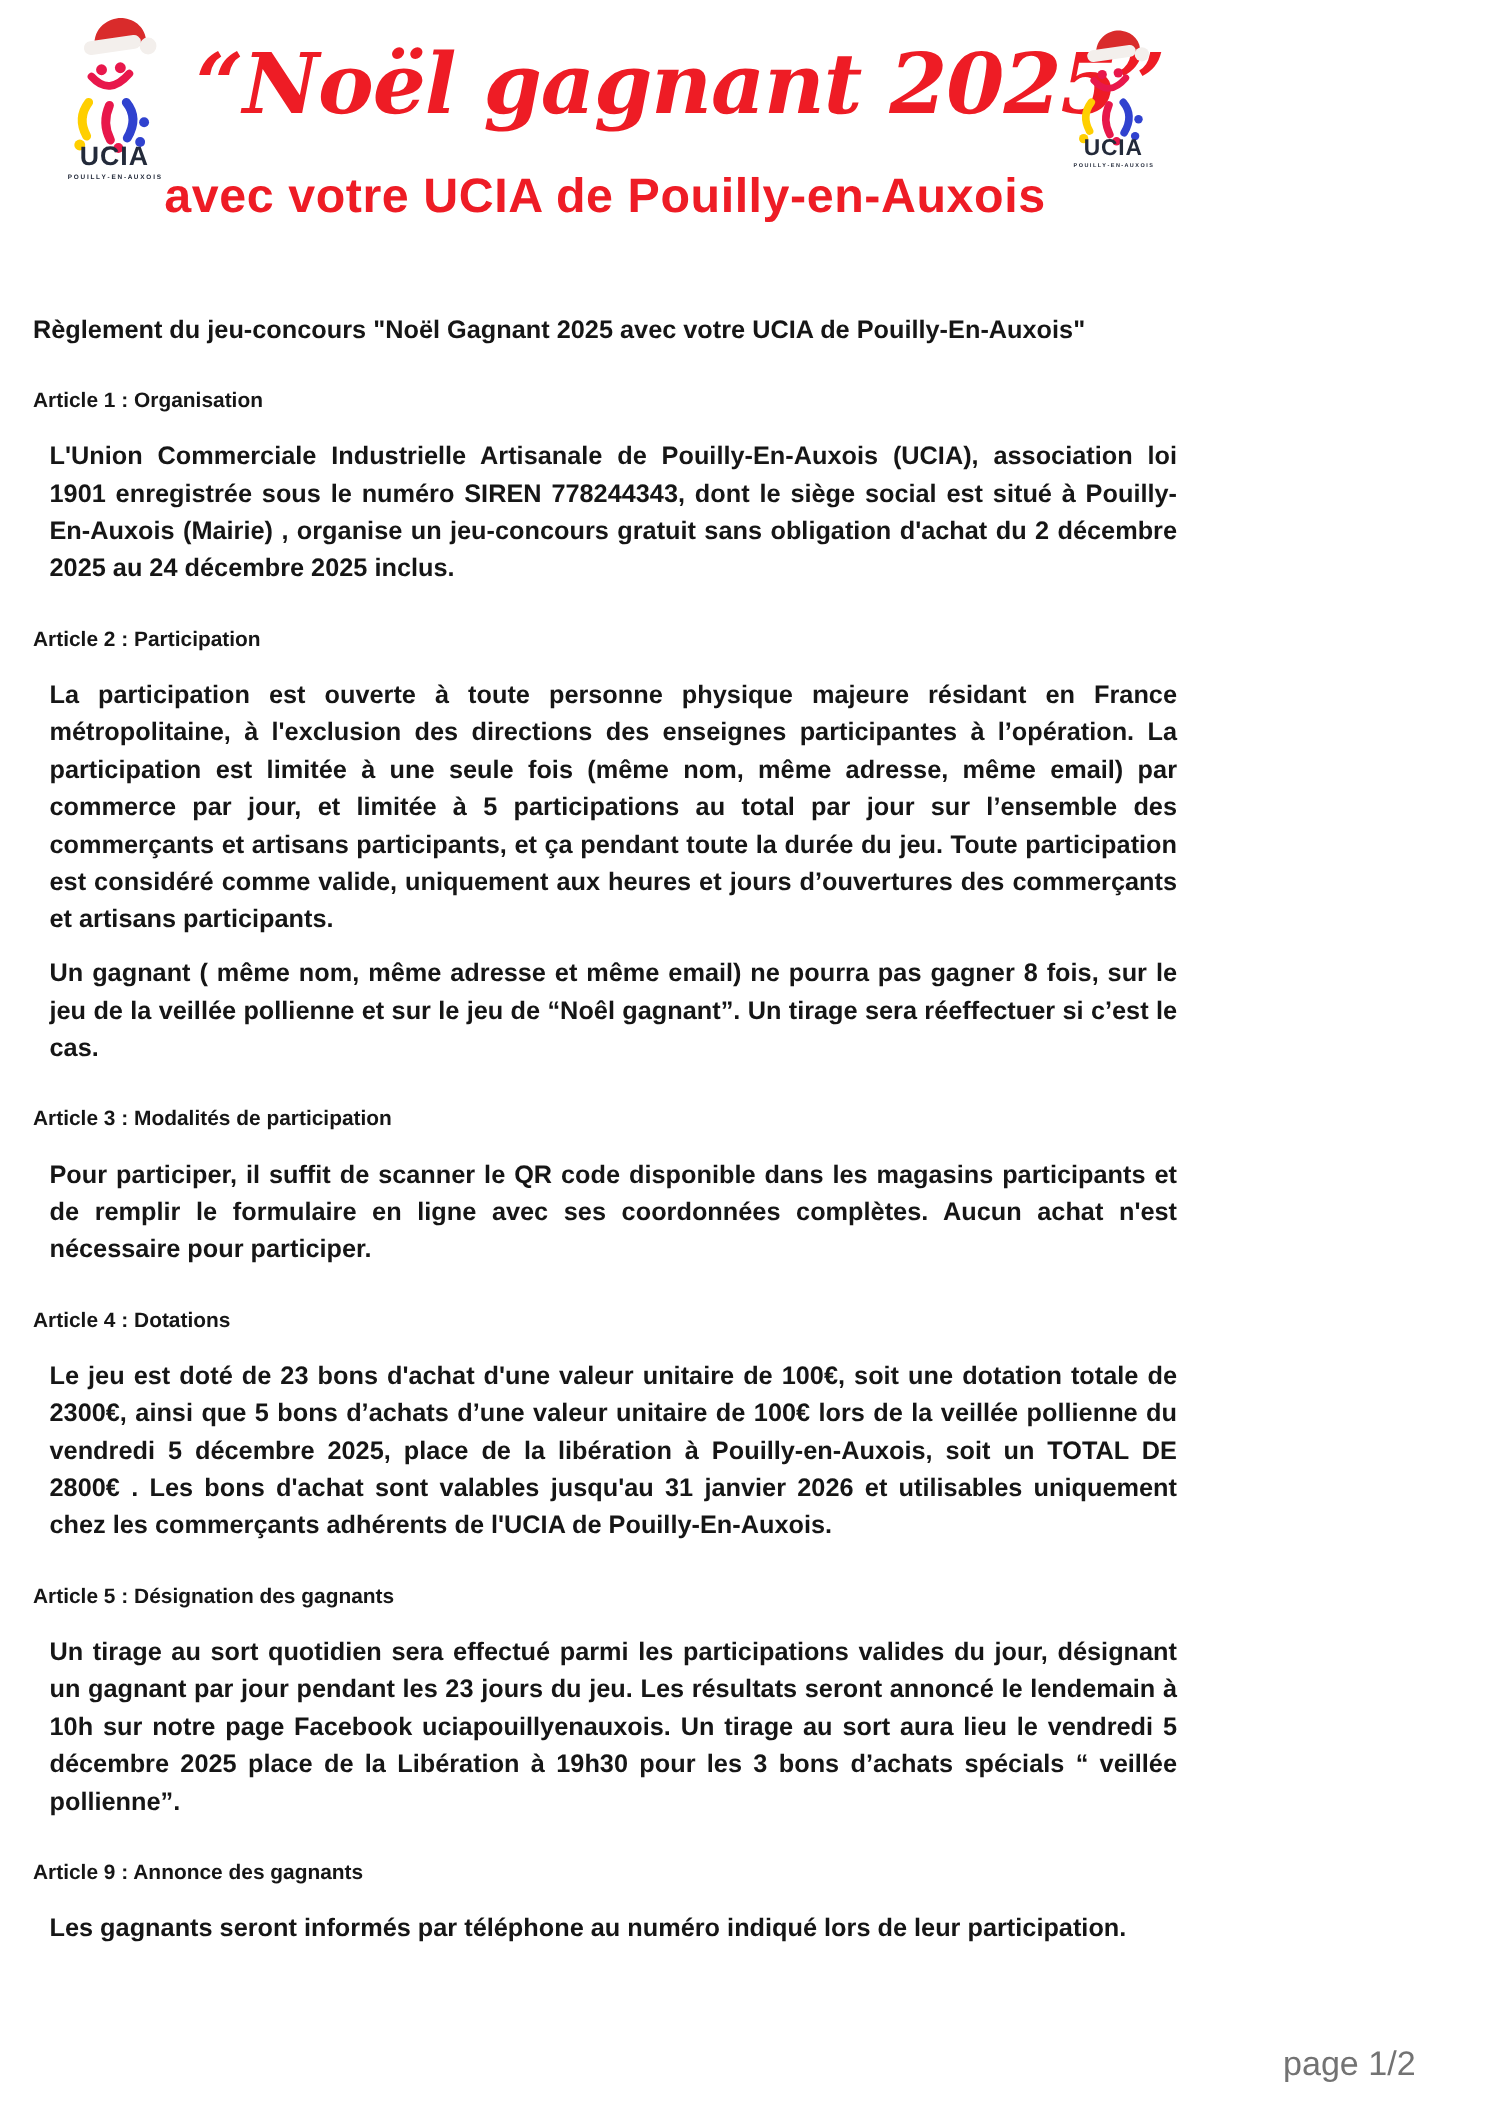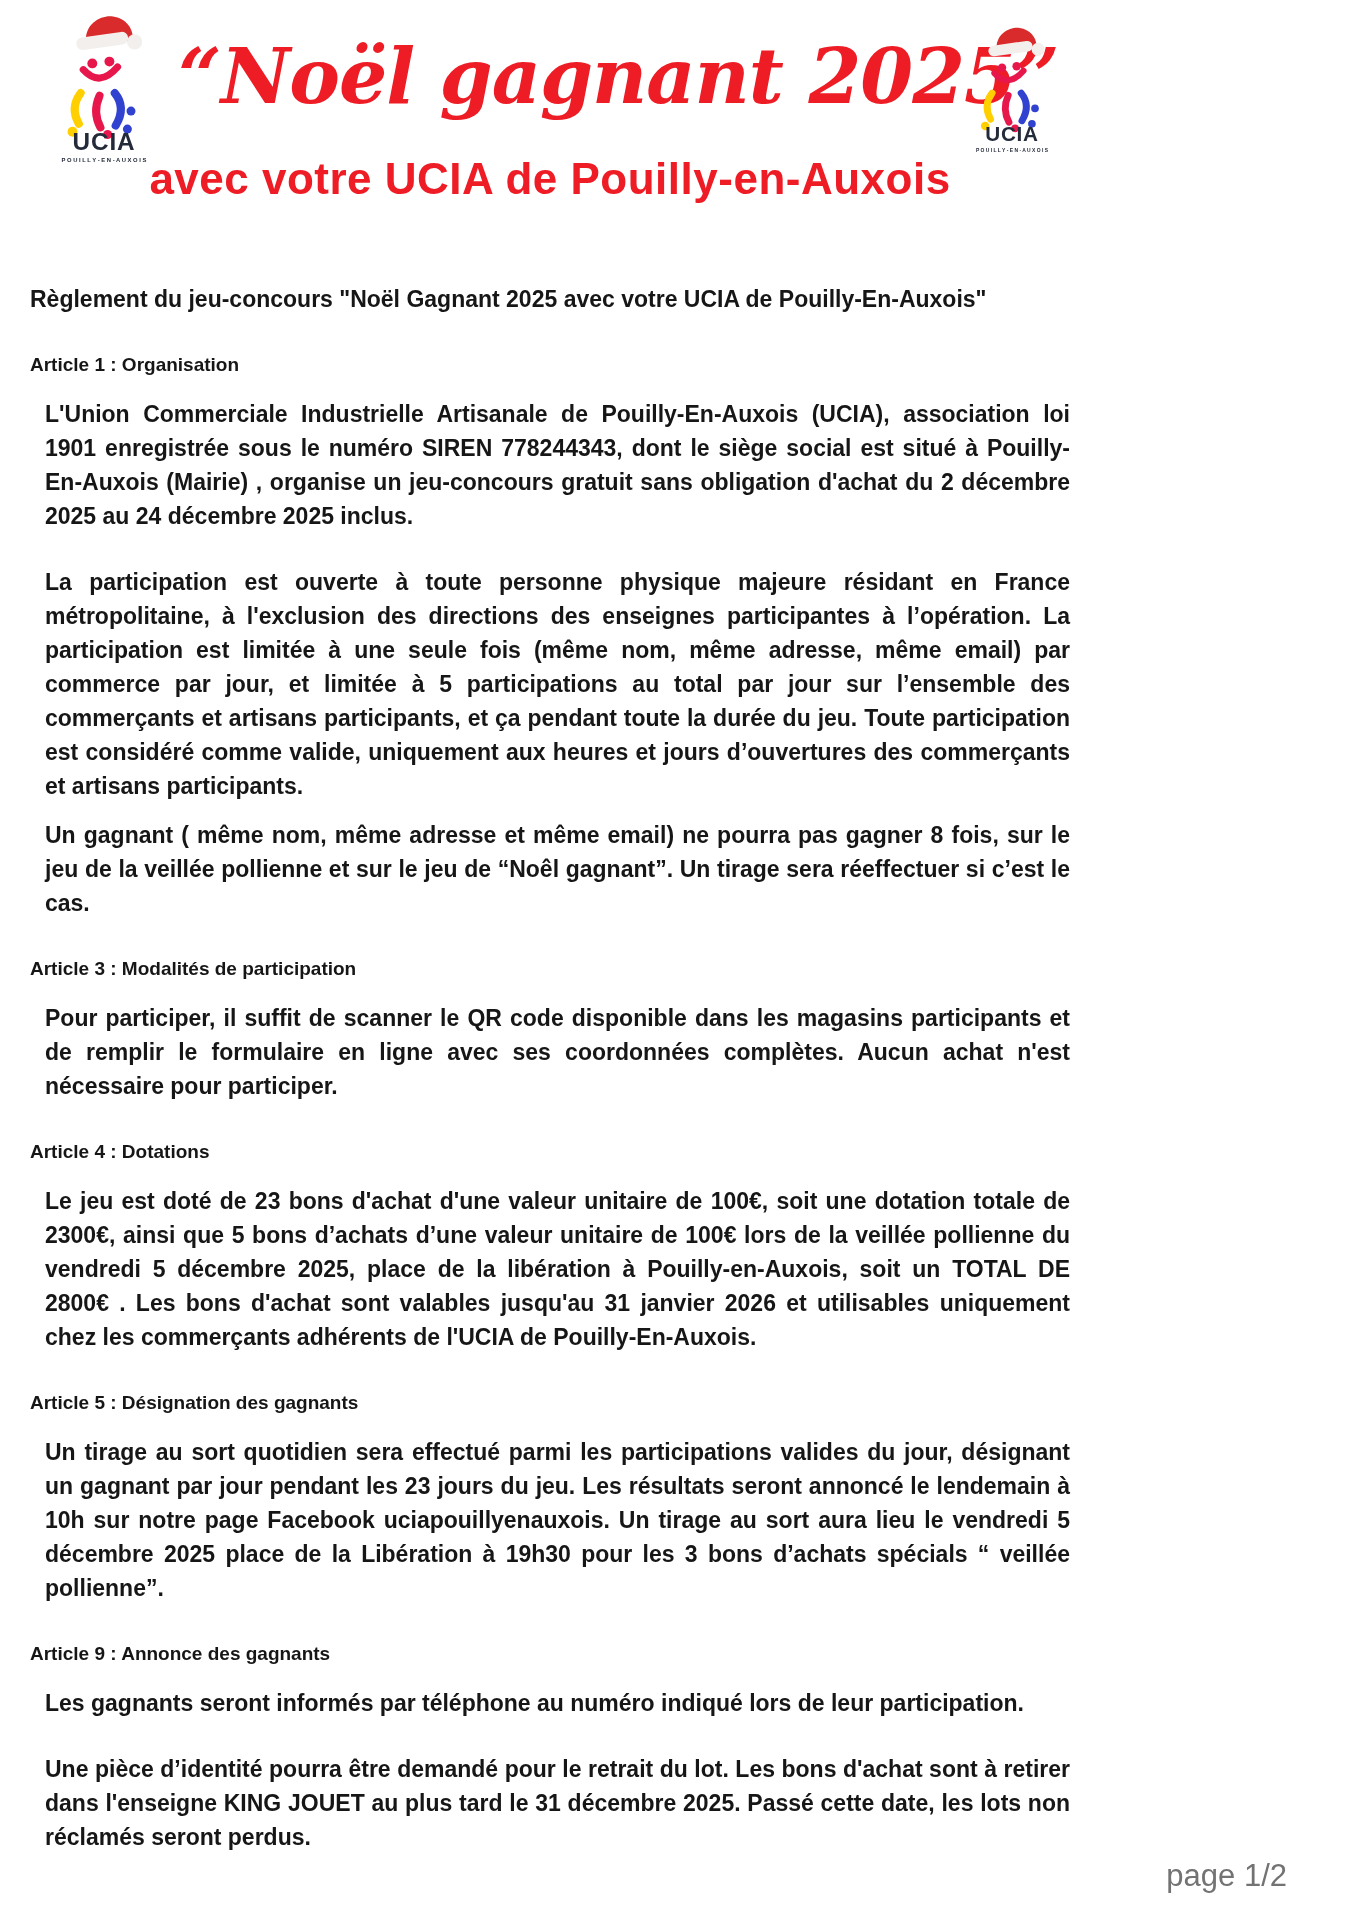--- a/index.html
+++ b/index.html
@@ -122,20 +122,21 @@
   <div class="content">
 
     <p class="intro">Règlement du jeu-concours "Noël Gagnant 2025 avec votre UCIA de Pouilly-En-Auxois"</p>
 
     <section class="article">
       <h2>Article 1 : Organisation</h2>
       <p>L'Union Commerciale Industrielle Artisanale de Pouilly-En-Auxois (UCIA), association loi 1901 enregistrée sous le numéro SIREN 778244343, dont le siège social est situé à Pouilly-En-Auxois (Mairie) , organise un jeu-concours gratuit sans obligation d'achat du 2 décembre 2025 au 24 décembre 2025 inclus.</p>
     </section>
 
     <section class="article">
+      <h2>Article 2 : Participation</h2>
       <p>La participation est ouverte à toute personne physique majeure résidant en France métropolitaine, à l'exclusion des directions des enseignes participantes à l’opération. La participation est limitée à une seule fois (même nom, même adresse, même email) par commerce par jour, et limitée à 5 participations au total par jour sur l’ensemble des commerçants et artisans participants, et ça pendant toute la durée du jeu. Toute participation est considéré comme valide, uniquement aux heures et jours d’ouvertures des commerçants et artisans participants.</p>
       <p>Un gagnant ( même nom, même adresse et même email) ne pourra pas gagner 8 fois, sur le jeu de la veillée pollienne et sur le jeu de “Noêl gagnant”. Un tirage sera réeffectuer si c’est le cas.</p>
     </section>
 
     <section class="article">
       <h2>Article 3 : Modalités de participation</h2>
       <p>Pour participer, il suffit de scanner le QR code disponible dans les magasins participants et de remplir le formulaire en ligne avec ses coordonnées complètes. Aucun achat n'est nécessaire pour participer.</p>
     </section>
 
     <section class="article">
@@ -147,19 +148,18 @@
       <h2>Article 5 : Désignation des gagnants</h2>
       <p>Un tirage au sort quotidien sera effectué parmi les participations valides du jour, désignant un gagnant par jour pendant les 23 jours du jeu. Les résultats seront annoncé le lendemain à 10h sur notre page Facebook uciapouillyenauxois. Un tirage au sort aura lieu le vendredi 5 décembre 2025 place de la Libération à 19h30 pour les 3 bons d’achats spécials “ veillée pollienne”.</p>
     </section>
 
     <section class="article">
       <h2>Article 9 : Annonce des gagnants</h2>
       <p>Les gagnants seront informés par téléphone au numéro indiqué lors de leur participation.</p>
     </section>
 
     <section class="article">
-      <p>Une pièce d’identité pourra être demandé pour le retrait du lot. Les bons d'achat sont à retirer dans l'enseigne KING JOUET au plus tard le 31 décembre 2025. Passé cette date, les lots non réclamés seront perdus.</p>
     </section>
   </div>
 
   <div class="page-number">page 1/2</div>
 
 </div>
 
 </body></html>

